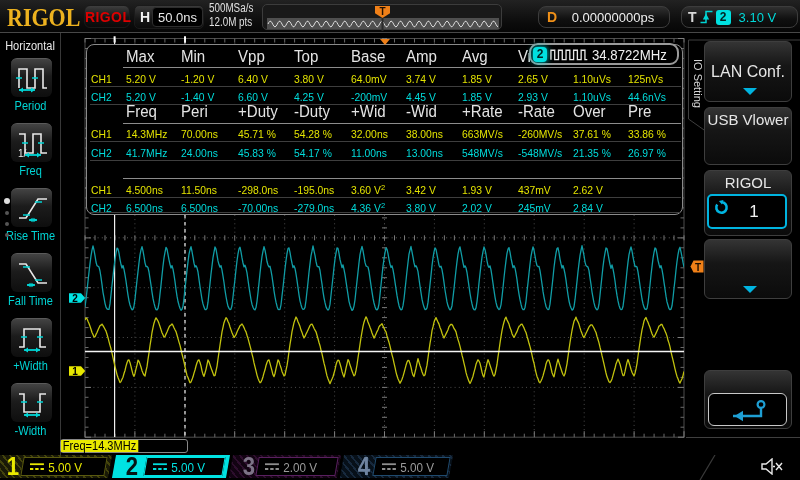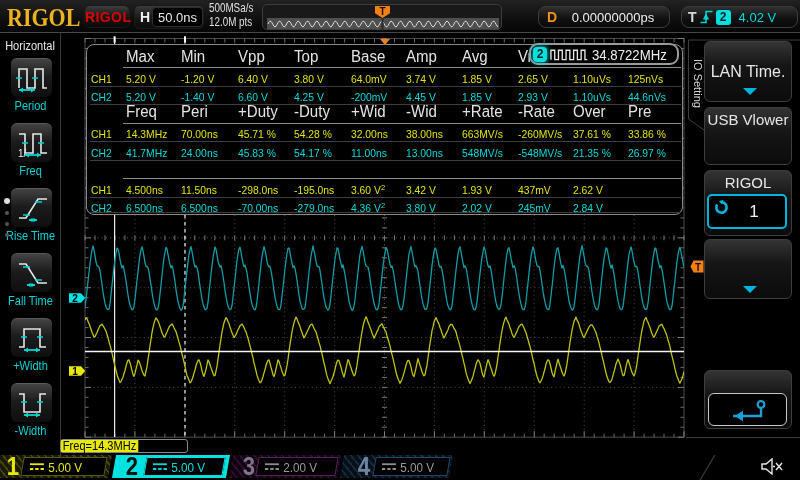--- a/index.html
+++ b/index.html
@@ -313,21 +313,21 @@
 <div style="position:absolute;left:5px;top:189px;width:4px;height:4px;border-radius:2px;background:#555"></div>
 <div style="position:absolute;left:5px;top:200px;width:4px;height:4px;border-radius:2px;background:#555"></div>
 </div>
 <div id="rpanel">
 <div id="iotab">IO Setting</div>
 <svg width="114" height="447" style="position:absolute;left:0;top:0" viewBox="0 0 114 447">
         <path d="M2.5 7V86l17 12" fill="none" stroke="#3f3f3f" stroke-width="1"></path>
         <path d="M2.5 7H114 M0 404.5H114" stroke="#3f3f3f" stroke-width="1" fill="none"></path>
       </svg>
 <div class="mbox" style="top:8px;height:61px">
-        <div style="margin-top:21px;text-align:center;color:#e6e6e6;font-size:16px">LAN Time.</div>
+        <div style="margin-top:21px;text-align:center;color:#e6e6e6;font-size:16px">LAN Conf.</div>
         <div class="tri" style="left:38px;top:46px"></div>
       </div>
 <div class="mbox" style="top:74px;height:58px">
         <div style="margin-top:3px;text-align:center;color:#e6e6e6;font-size:15px">USB Vlower</div>
       </div>
 <div class="mbox" style="top:137px;height:66px">
         <div style="margin-top:3px;text-align:center;color:#e6e6e6;font-size:15px">RIGOL</div>
 <div class="inbox" style="left:2px;top:23px;width:80px;height:35px;border-color:#00b4e0;border-width:2px">
 <svg width="16" height="16" viewBox="0 0 16 16" style="position:absolute;left:5px;top:4px">
             <path d="M3.2 4.5A5.2 5.2 0 1 0 8 2.3" fill="none" stroke="#00b4e0" stroke-width="2.6"></path>
@@ -419,21 +419,21 @@
         <span id="dletter">D</span>
         <span id="dval">0.00000000ps</span>
       </div>
 <div id="tbox">
         <span id="tletter">T</span>
 <svg width="13" height="18" viewBox="0 0 13 18" style="margin:0 3px">
           <path d="M0.5 14.5h5.5V3.5h6.5" fill="none" stroke="#00d4d4" stroke-width="1.5"></path>
           <path d="M6 5.5l3.2 6H2.8z" fill="#00d4d4"></path>
         </svg>
 <span id="t2badge">2</span>
-        <span id="tval">4.02 V</span>
+        <span id="tval">3.10 V</span>
       </div>
 </div>
 <div id="freqlabel">
       <span>Freq=14.3MHz</span>
     </div>
 <div id="trigtop"></div>
 <svg id="trigright" width="14" height="13" viewBox="0 0 14 13">
       <polygon points="13.5,0.5 3.5,0.5 0.5,6.5 3.5,12.5 13.5,12.5" fill="#f08018"></polygon>
       <text x="8" y="10.5" font-size="10" font-weight="bold" fill="#201000" text-anchor="middle" font-family="Liberation Sans, sans-serif">T</text>
     </svg>

